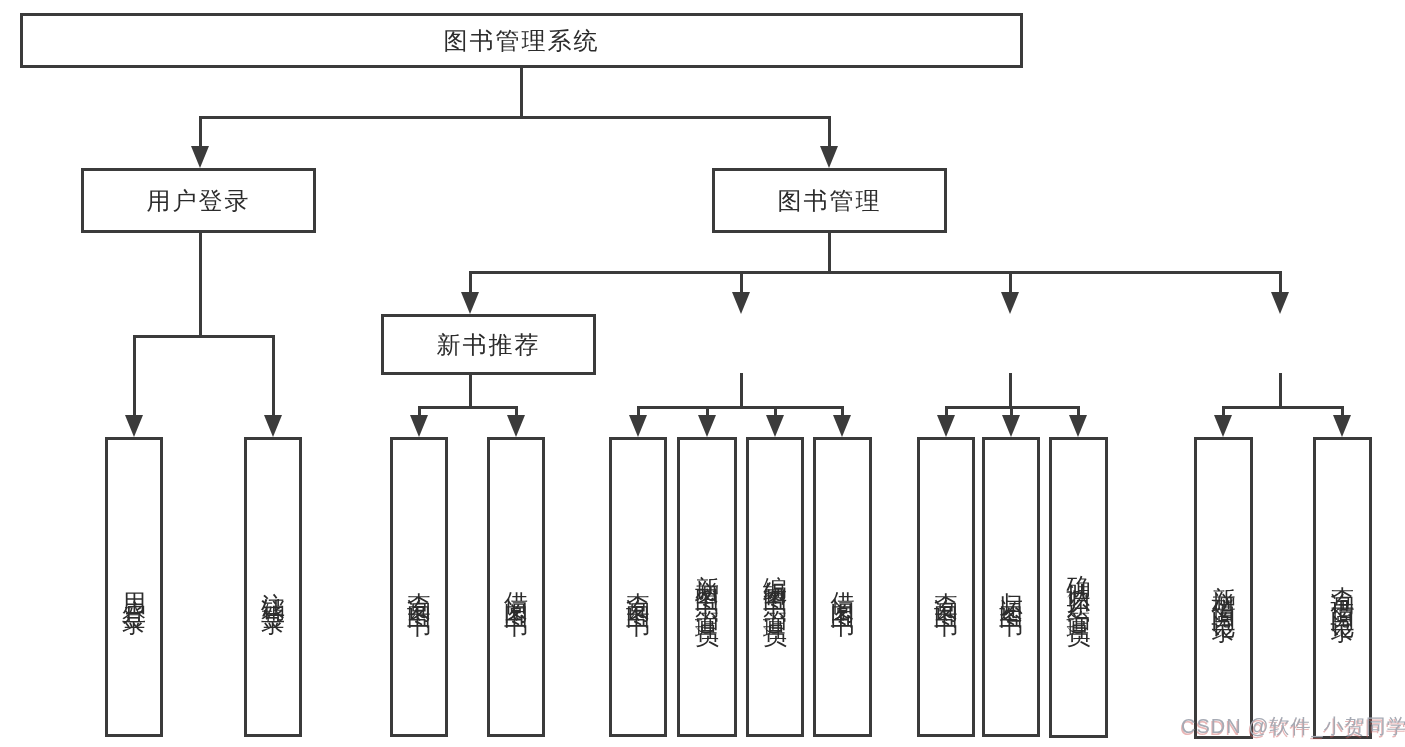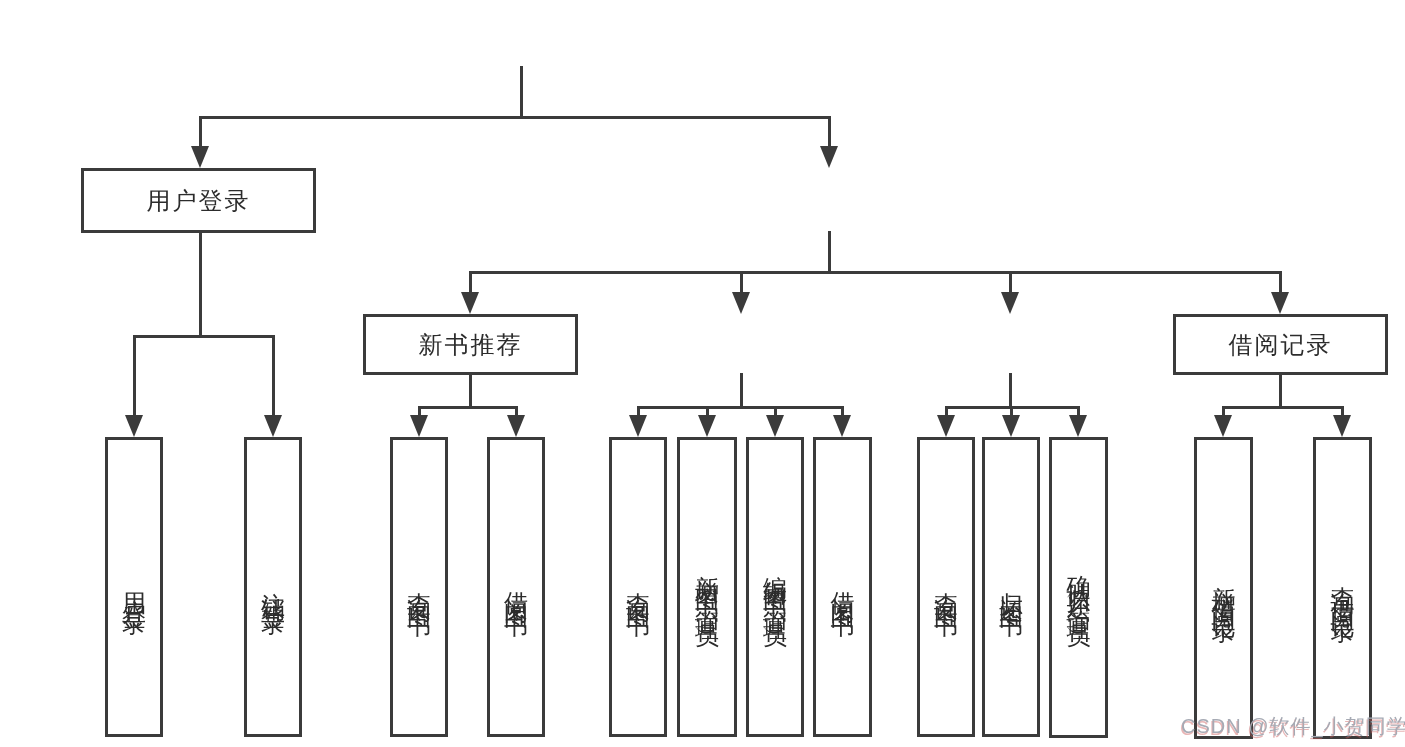--- a/index.html
+++ b/index.html
@@ -85,30 +85,33 @@
   <div class="arrowhead" style="left:629px;top:415px"></div>
   <div class="arrowhead" style="left:698px;top:415px"></div>
   <div class="arrowhead" style="left:766px;top:415px"></div>
   <div class="arrowhead" style="left:833px;top:415px"></div>
   <div class="arrowhead" style="left:937px;top:415px"></div>
   <div class="arrowhead" style="left:1002px;top:415px"></div>
   <div class="arrowhead" style="left:1069px;top:415px"></div>
   <div class="arrowhead" style="left:1214px;top:415px"></div>
   <div class="arrowhead" style="left:1333px;top:415px"></div>
 
+  <div class="node node-h" style="left:20px;top:13px;width:1003px;height:55px">
+    <span>图书管理系统</span>
+  </div>
 
   <div class="node node-h" style="left:81px;top:168px;width:235px;height:65px">
     <span>用户登录</span>
   </div>
+  <div class="node node-h" style="left:712px;top:168px;width:235px;height:65px">
+    <span>图书管理</span>
+  </div>
 
-  <div class="node node-h" style="left:363px;top:314px;width:215px;height:61px">
+  <div class="node node-h" style="left:381px;top:314px;width:215px;height:61px">
     <span>新书推荐</span>
-  </div>
-  <div class="node node-h" style="left:1173px;top:314px;width:215px;height:61px">
-    <span>借阅记录</span>
   </div>
 
   <div class="node node-v" style="left:105px;top:437px;width:58px;height:300px">
     <span class="vtext">用户登录</span>
   </div>
   <div class="node node-v" style="left:244px;top:437px;width:58px;height:300px">
     <span class="vtext">注销登录</span>
   </div>
   <div class="node node-v" style="left:390px;top:437px;width:58px;height:300px">
     <span class="vtext">查询图书</span>

